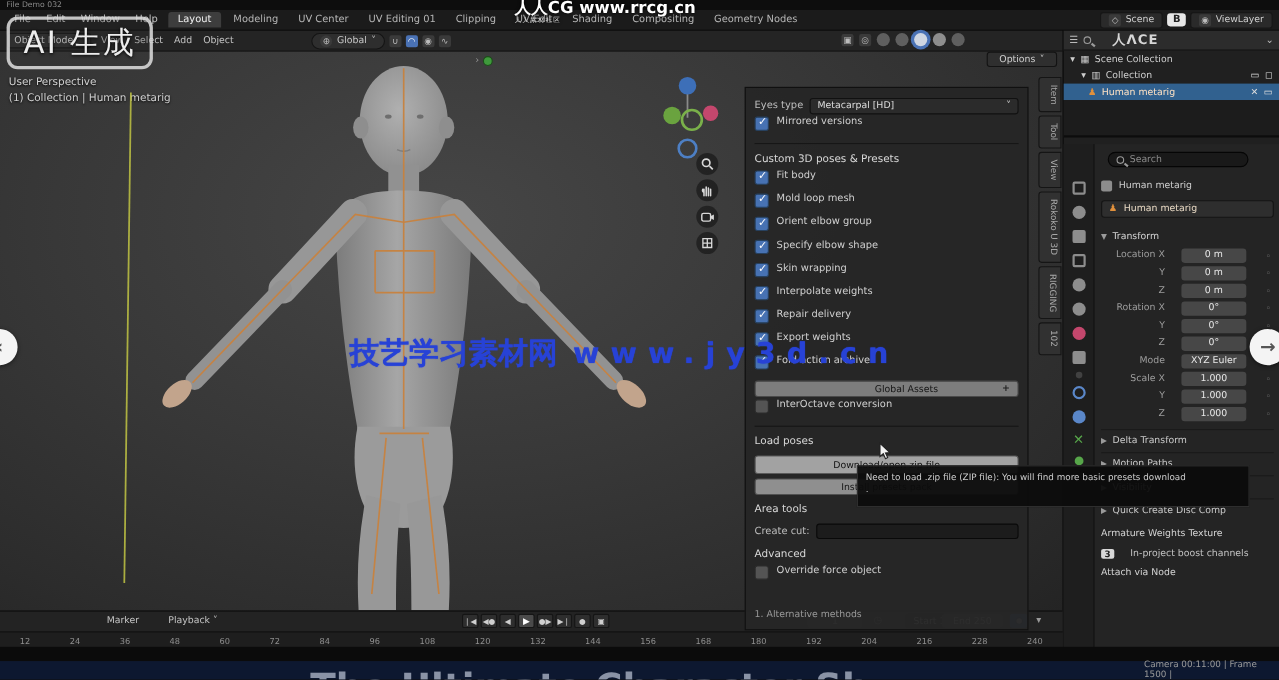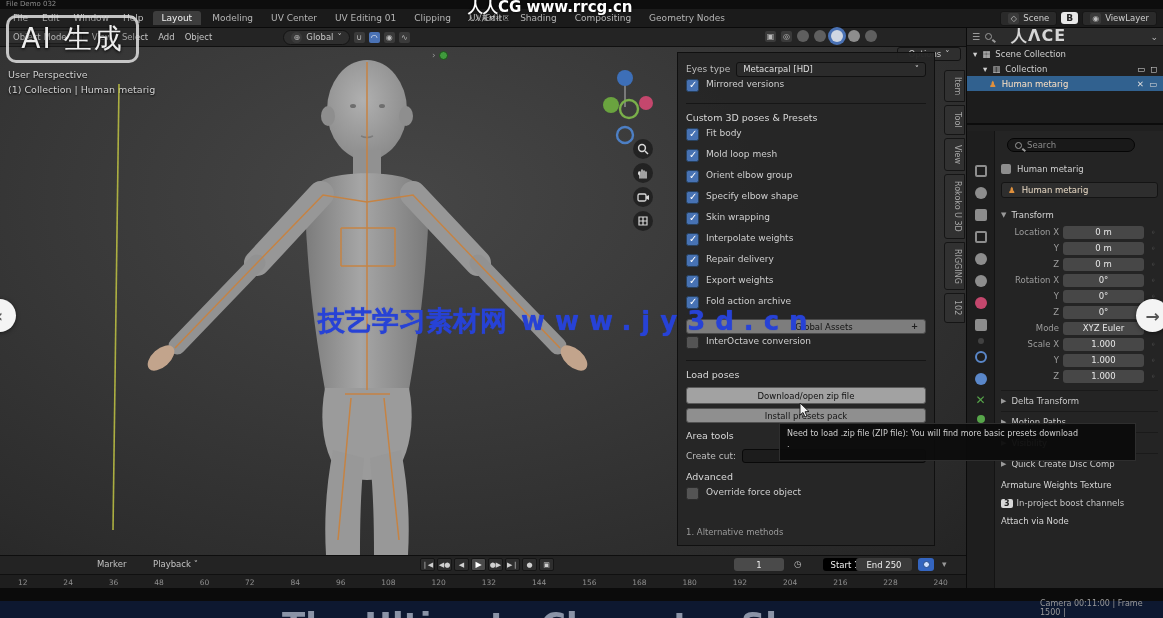--- a/index.html
+++ b/index.html
@@ -42,21 +42,21 @@
 
   
   .ai-badge { position:absolute; left:6px; top:15px; width:133px; height:48px; border:3px solid rgba(225,225,225,.85); border-radius:10px; background:rgba(50,50,50,.25); z-index:90; display:flex; align-items:center; justify-content:center; color:#ececec; font-size:28px; letter-spacing:2px; text-shadow:0 1px 3px #000; }
   .watermark { position:absolute; left:318px; top:303px; z-index:85; color:#2742d6; font-weight:bold; font-size:27px; white-space:nowrap; pointer-events:none; text-shadow:0 0 1px #2742d6; }
   .watermark .latin { letter-spacing:10px; margin-left:14px; font-size:26px; }
   .nav-arrow { position:absolute; z-index:95; width:33px; height:33px; border-radius:50%; background:#f4f4f4; color:#555; display:flex; align-items:center; justify-content:center; font-size:17px; font-weight:bold; box-shadow:0 1px 4px rgba(0,0,0,.5); }
   .nav-left { left:-17px; top:299px; }
   .nav-right { left:1136px; top:299px; }
 
   
-  .rig-panel { position:absolute; left:677px; top:52px; width:258px; height:494px; background:rgba(38,38,38,.97); border:1px solid #101010; z-index:50; padding:6px 8px 4px 8px; display:flex; flex-direction:column; }
+  .rig-panel { position:absolute; left:677px; top:79px; width:258px; height:494px; background:rgba(38,38,38,.97); border:1px solid #101010; z-index:50; padding:6px 8px 4px 8px; display:flex; flex-direction:column; }
   .rp-row { display:flex; align-items:center; gap:6px; height:20px; flex:none; }
   .rp-label { color:#bdbdbd; font-size:9px; }
   .rp-dd { flex:1; background:#2b2b2b; border:1px solid #111; border-radius:3px; height:15px; display:flex; align-items:center; padding:0 6px; color:#ddd; font-size:8.5px; justify-content:space-between; }
   .chk-row { display:flex; align-items:flex-start; gap:7px; height:21px; flex:none; }
   .chk { width:13px; height:13px; border-radius:2.5px; background:#4772b3; border:1px solid #27415f; position:relative; flex:none; }
   .chk::after { content:"✓"; position:absolute; left:2px; top:-1px; color:#fff; font-size:10px; font-weight:bold; }
   .chk.off { background:#545454; border-color:#2c2c2c; }
   .chk.off::after { content:""; }
   .chk-label { color:#cfcfcf; font-size:9px; }
   .rp-divider { height:1px; background:#161616; margin:3px 0; flex:none; }
@@ -73,21 +73,21 @@
   .tooltip { position:absolute; left:779px; top:423px; width:357px; height:38px; background:rgba(12,12,12,.95); border:1px solid #2e2e2e; z-index:75; padding:4px 7px; color:#cfcfcf; font-size:8px; line-height:11px; }
   .cursor { position:absolute; left:799px; top:402px; z-index:80; }
 
   
   .side-tabs { position:absolute; left:944px; top:70px; width:21px; z-index:55; display:flex; flex-direction:column; gap:3px; }
   .side-tab { writing-mode:vertical-rl; background:#313131; border:1px solid #151515; border-radius:3px 0 0 3px; color:#a8a8a8; font-size:8px; padding:6px 2px; text-align:center; }
 
   
   .right { position:absolute; left:966px; top:28px; width:197px; height:573px; background:#202020; border-left:1px solid #0b0b0b; }
   .outliner-hdr { height:18px; background:#2c2c2c; border-bottom:1px solid #111; display:flex; align-items:center; gap:5px; padding:0 5px; color:#bbb; }
-  .ol-garble { color:#d6d6d6; font-weight:bold; font-size:16px; margin-left:14px; letter-spacing:1px; }
+  .ol-garble { color:#d6d6d6; font-weight:bold; font-size:12px; margin-left:14px; letter-spacing:1px; }
   .ol-row { height:15px; display:flex; align-items:center; gap:5px; padding:0 6px; color:#cfcfcf; font-size:8.5px; }
   .ol-row.sel { background:#31618f; color:#ffe2c4; }
   .ol-right { margin-left:auto; display:flex; gap:5px; color:#ddd; }
   .ol-spacer { height:34px; background:#1c1c1c; border-bottom:2px solid #0c0c0c; }
 
   .props { position:absolute; left:0; top:103px; bottom:0; width:197px; background:#242424; display:flex; }
   .props-tabs { width:28px; background:#1e1e1e; border-right:1px solid #131313; display:flex; flex-direction:column; align-items:center; padding-top:34px; gap:10px; }
   .pic { width:12px; height:12px; flex:none; }
   .pic-sq { background:#8d8d8d; border-radius:2px; }
   .pic-ci { background:#8d8d8d; border-radius:50%; }
@@ -99,21 +99,21 @@
   .pic-green { color:#57a64a; font-size:12px; font-weight:bold; line-height:10px; width:auto; height:auto; }
   .pic-greendot { background:#57a64a; border-radius:50%; width:8px; height:8px; }
   .pic-slot { background:#414141; border-radius:3px; padding:3px; margin:-3px; }
   .props-main { flex:1; padding:5px 6px; font-size:8.5px; position:relative; }
   .search-box { width:128px; height:14px; background:#191919; border:1px solid #050505; border-radius:7px; display:flex; align-items:center; gap:5px; padding:0 7px; color:#8a8a8a; margin:2px 0 8px 6px; }
   .mag { width:7px; height:7px; border:1.5px solid #9a9a9a; border-radius:50%; position:relative; flex:none; }
   .mag::after { content:""; position:absolute; left:6px; top:6px; width:4px; height:1.5px; background:#9a9a9a; transform:rotate(40deg); }
   .crumb { display:flex; align-items:center; gap:6px; height:18px; color:#cfcfcf; }
   .obj-row { background:#2e2e2e; border:1px solid #141414; border-radius:3px; height:16px; display:flex; align-items:center; gap:6px; padding:0 6px; margin:4px 0 8px 0; color:#e8d9c4; }
   .sec-hdr { display:flex; align-items:center; gap:5px; height:18px; color:#d5d5d5; }
-  .tr-row { display:flex; align-items:center; height:16px; gap:4px; }
+  .tr-row { display:flex; align-items:center; height:16px; gap:15px; }
   .tr-label { width:58px; text-align:right; color:#9d9d9d; flex:none; }
   .tr-val { flex:1; background:#474747; border-radius:3px; height:13px; display:flex; align-items:center; justify-content:center; color:#e8e8e8; }
   .tr-ico { width:10px; color:#7b7b7b; font-size:8px; text-align:center; flex:none; }
   .p-sec { display:flex; align-items:center; gap:5px; height:21px; color:#cacaca; border-top:1px solid #1a1a1a; }
   .tri { color:#9a9a9a; font-size:7px; }
   .num-badge { background:#d8d8d8; color:#222; border-radius:2px; font-size:8px; padding:0 3px; font-weight:bold; }
   .props-status { position:absolute; left:1040px; top:599px; z-index:60; color:#9a9a9a; font-size:8px; }
 
   
   .timeline { position:absolute; left:0; top:555px; width:966px; height:46px; background:#232323; border-top:1px solid #0e0e0e;padding-left:42px; }

